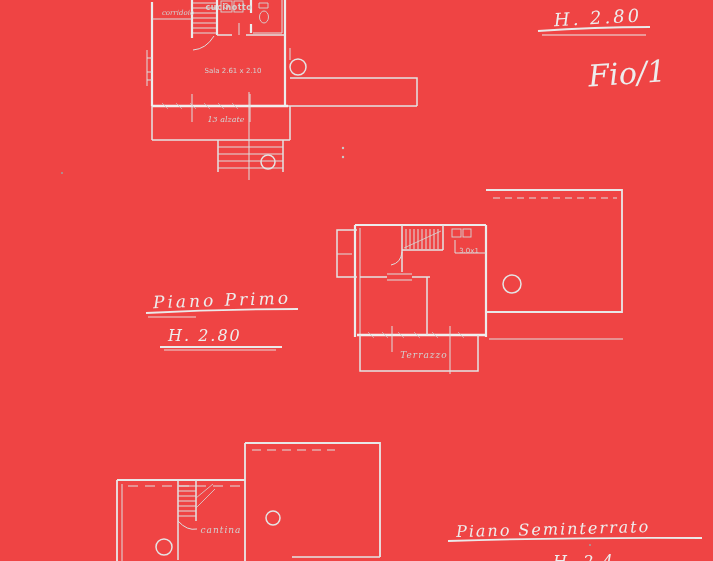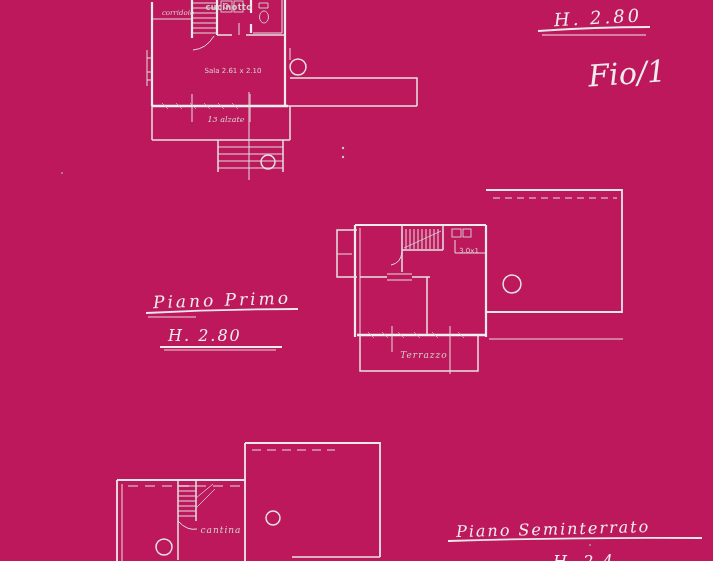--- a/index.html
+++ b/index.html
@@ -1,16 +1,16 @@
 <!DOCTYPE html>
 <html><head>
 <meta charset="utf-8">
 <style>
   html,body{margin:0;padding:0;background:#000;}
-  .sheet{position:relative;width:713px;height:561px;background:#be185d;overflow:hidden;
+  .sheet{position:relative;width:713px;height:561px;background:#ef4444;overflow:hidden;
          font-family:"DejaVu Sans",sans-serif;}
   svg{position:absolute;left:0;top:0;}
   
   .w08{stroke:#d8d8d8;stroke-width:.8;fill:none;}
   .w1{stroke:#dedede;stroke-width:1;fill:none;}
   .w15{stroke:#e4e4e4;stroke-width:1.5;fill:none;}
   .w18{stroke:#e8e8e8;stroke-width:1.8;fill:none;}
   .w2{stroke:#ececec;stroke-width:2.2;fill:none;}
   .w25{stroke:#f0f0f0;stroke-width:2.6;fill:none;}
   .fix{stroke:#d6d6d6;stroke-width:.9;fill:none;}

